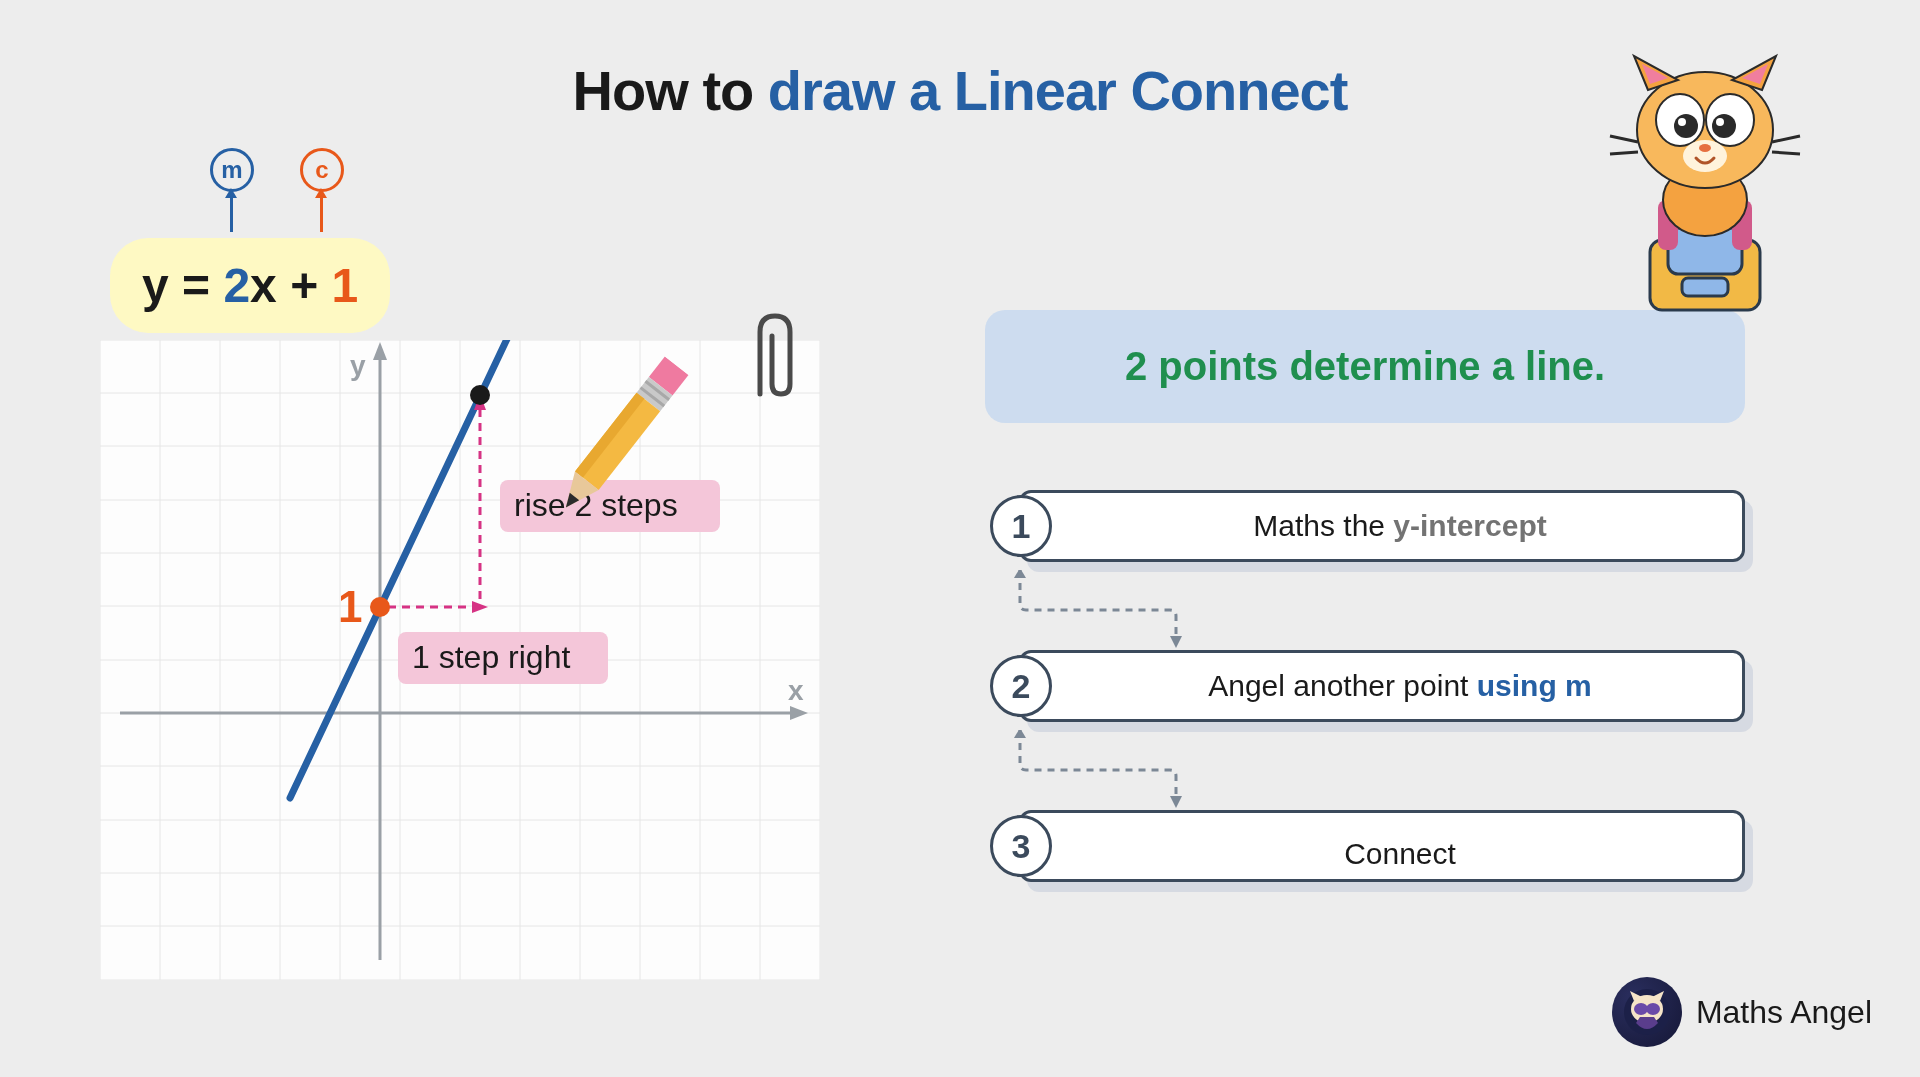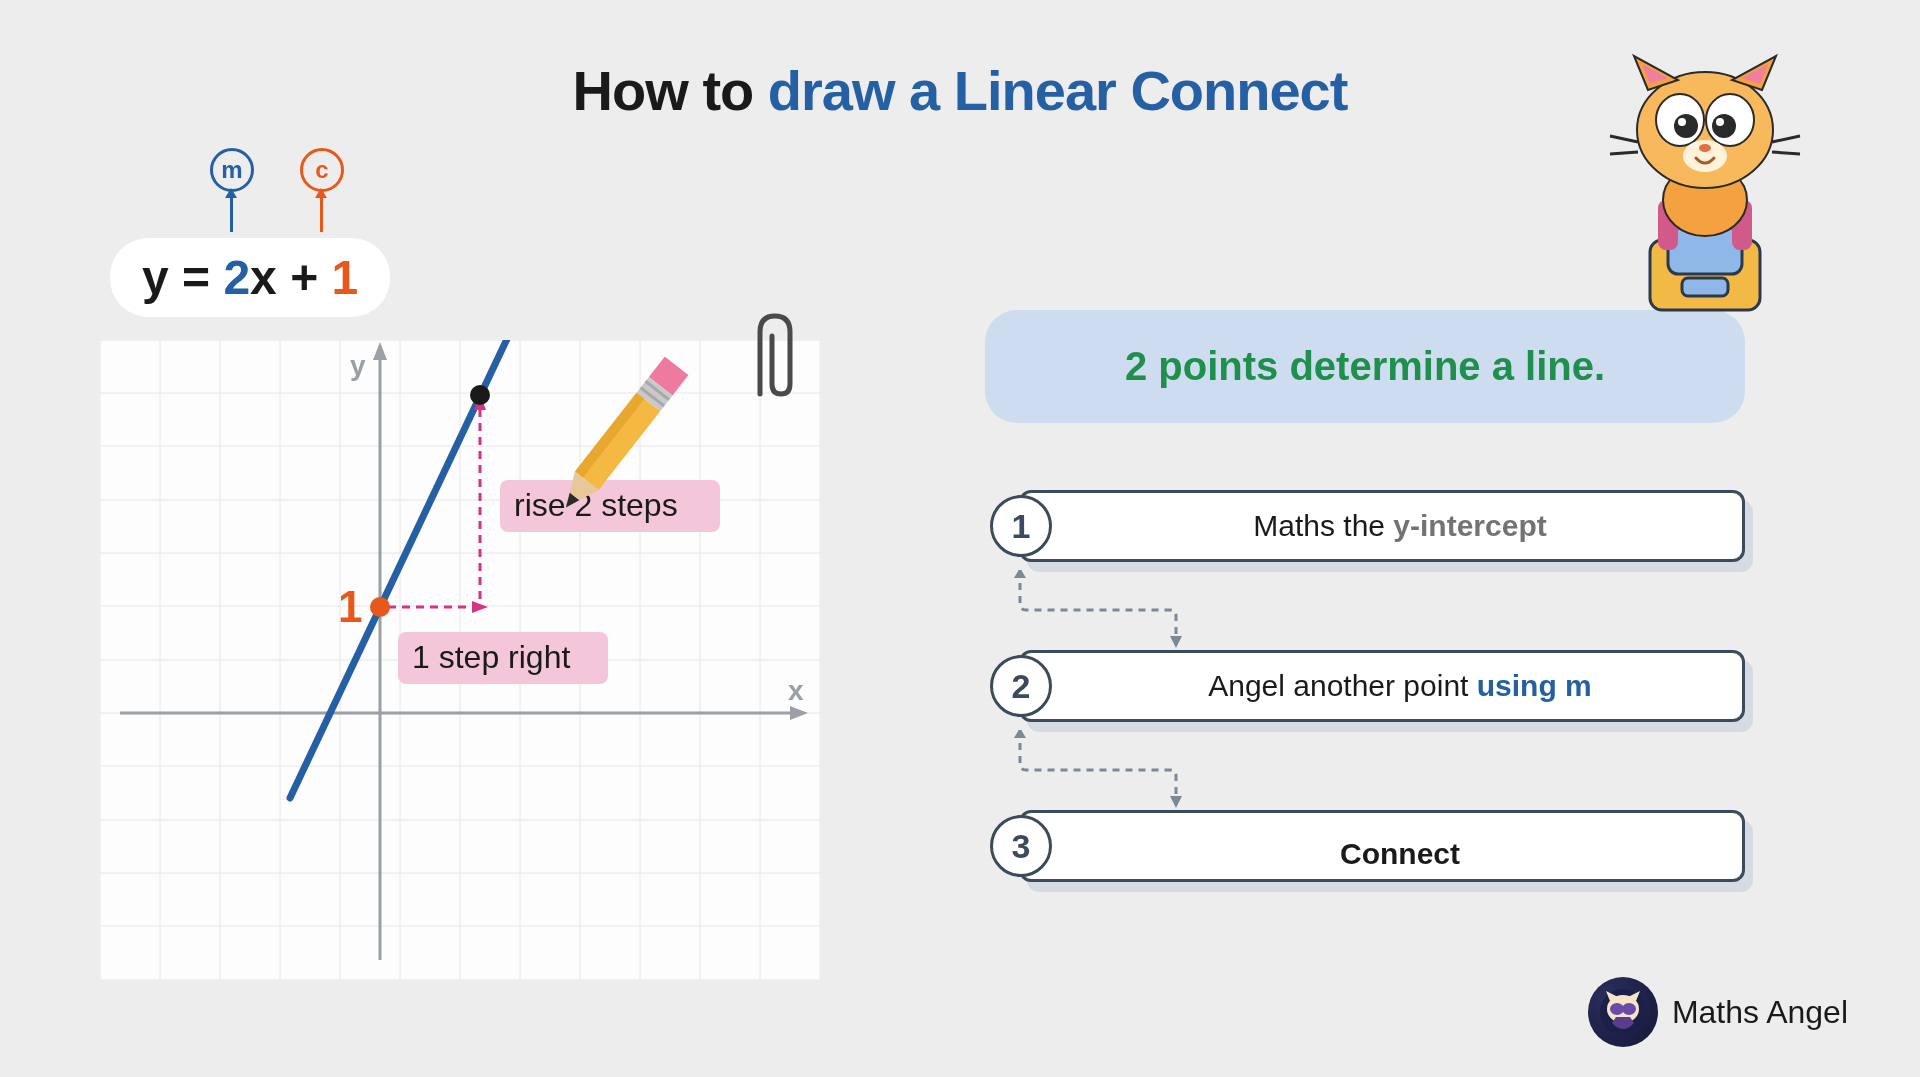--- a/index.html
+++ b/index.html
@@ -58,23 +58,23 @@
     top: -8px; left: -5px;
     border-left: 6px solid transparent;
     border-right: 6px solid transparent;
   }
   .ad-m { background: #2660a4; left: 120px; }
   .ad-m::after { border-bottom: 10px solid #2660a4; }
   .ad-c { background: #e8581a; left: 210px; }
   .ad-c::after { border-bottom: 10px solid #e8581a; }
 
   .eq-pill {
-    background: #ffffff;
+    background: #fef9c3;
     border-radius: 38px;
-    padding: 12px 32px;
+    padding: 20px 32px;
     font-size: 48px;
     font-weight: 900;
     color: #1a1a1a;
     display: inline-block;
   }
   .eq-pill .m-val { color: #2660a4; }
   .eq-pill .c-val { color: #e8581a; }
 
   
   .graph {
@@ -114,21 +114,21 @@
     transform-origin: bottom left;
   }
 
   
   .concept {
     position: absolute;
     top: 310px;
     left: 985px;
     width: 760px;
     background: #cddcef;
-    border-radius: 32px;
+    border-radius: 20px;
     padding: 34px 56px;
     text-align: center;
     font-size: 40px;
     font-weight: 800;
     color: #1f8f4e;
   }
 
   
   .steps {
     position: absolute;
@@ -169,21 +169,21 @@
     background: #fff;
     border: 3px solid #3b4a5c;
     border-radius: 50%;
     display: flex; align-items: center; justify-content: center;
     font-size: 34px; font-weight: 900;
     color: #3b4a5c;
     z-index: 2;
   }
   .step-body .kw-orange { color: #737373; font-weight: 700; }
   .step-body .kw-blue { color: #2660a4; font-weight: 700; }
-  .step-body b { font-weight: 700; margin-top: 16px; }
+  .step-body b { font-weight: 400; margin-top: 16px; }
 
   .step-connector {
     position: absolute;
     left: 1010px;
     width: 200px;
     height: 80px;
   }
   .connector-path { stroke: #7c8896; stroke-width: 3; stroke-dasharray: 7 6; fill: none; }
   .connector-arrow { fill: #7c8896; }
 
@@ -191,21 +191,21 @@
   .mascot {
     position: absolute;
     top: 50px;
     right: 110px;
   }
 
   
   .brand {
     position: absolute;
     bottom: 30px;
-    right: 72px;
+    right: 48px;
     display: flex;
     align-items: center;
     gap: 14px;
   }
   .brand-icon {
     width: 70px; height: 70px;
     border-radius: 50%;
     background: radial-gradient(circle at 30% 30%, #2a2e5e, #151736);
     display: flex; align-items: center; justify-content: center;
   }

